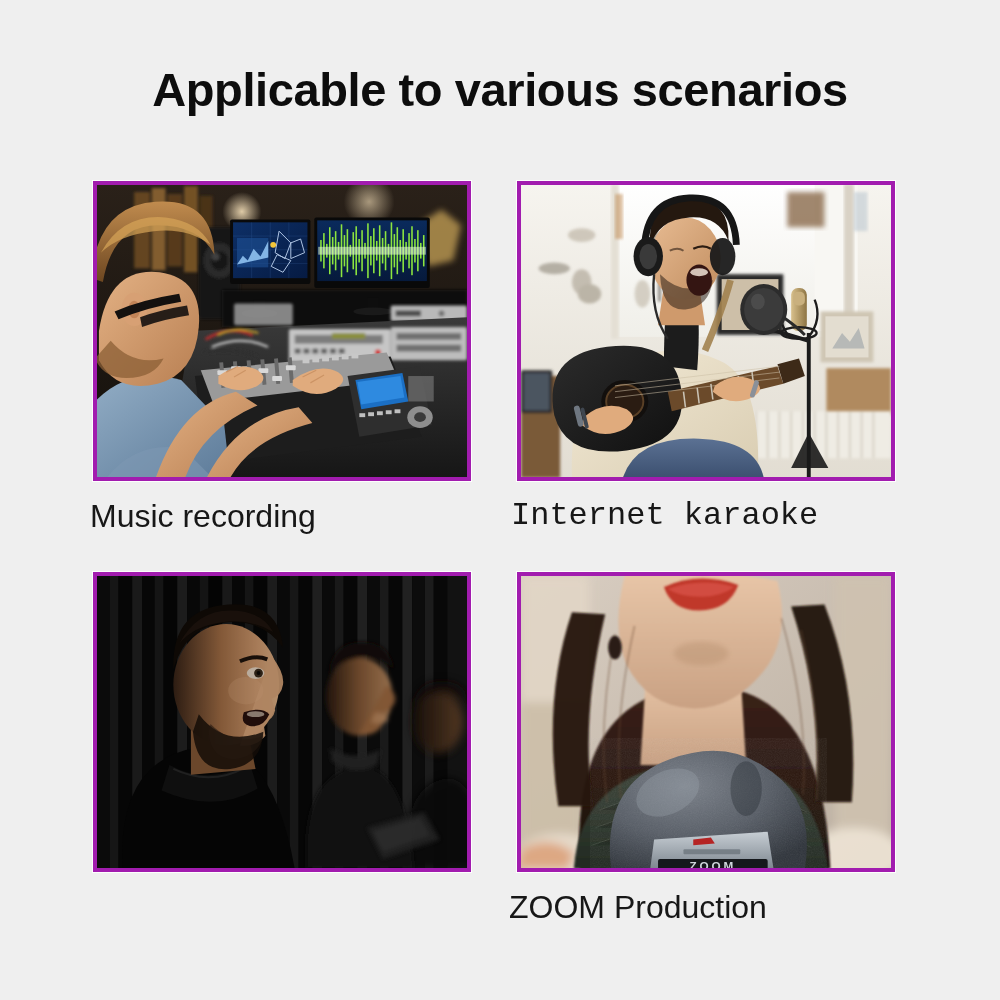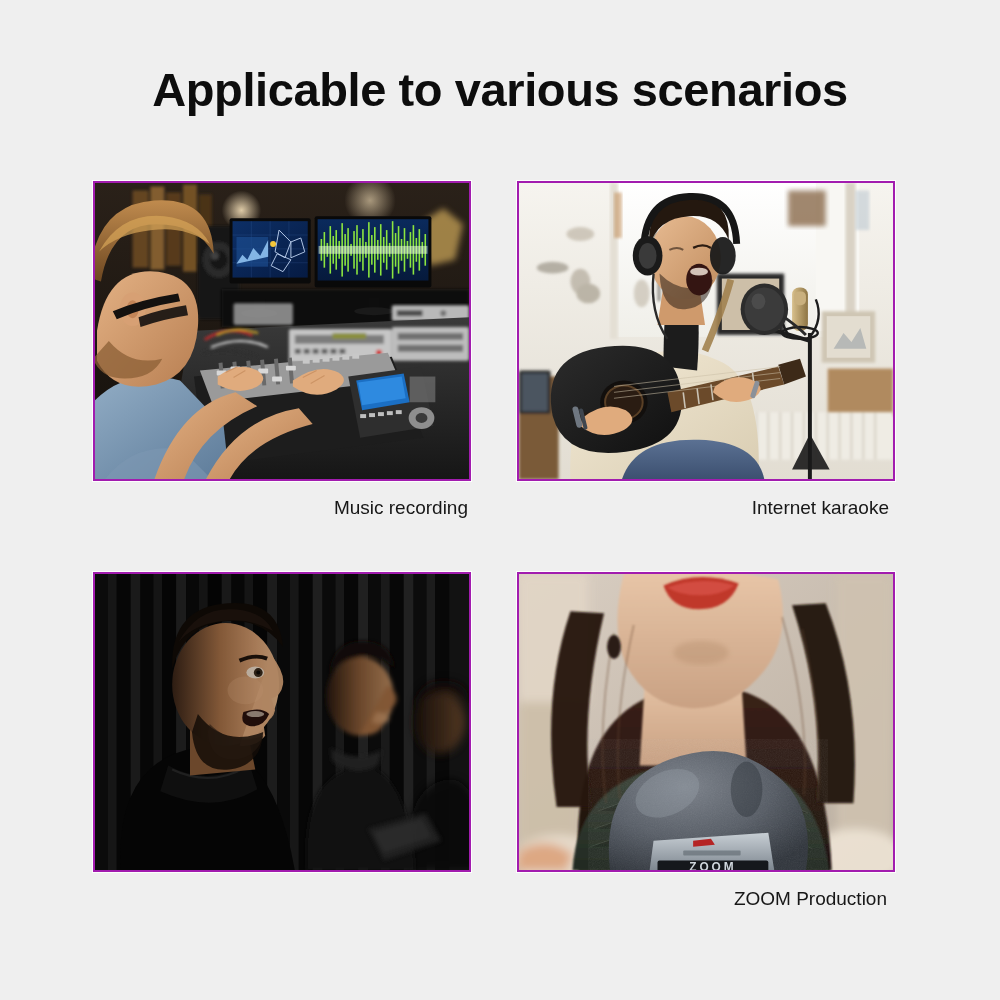--- a/index.html
+++ b/index.html
@@ -55,37 +55,37 @@
   .card.col-right { left: 424px; }
   .card.row-top    { top: 0; }
   .card.row-bottom { top: 391px; }
 
   .thumb {
     position: relative;
     width: 378px;
     height: 300px;
     overflow: hidden;
     background: #fca5a5;
-    border: 2px solid #a21caf;
+    border: 4px solid #a21caf;
     box-shadow: 0 0 0 1px rgba(255,255,255,0.9);
   }
   .thumb > svg { display: block; width: 100%; height: 100%; }
 
   .caption {
     margin-top: 16px;
-    text-align: right;
-    font-size: 19px;
+    text-align: left;
+    font-size: 32px;
     font-weight: 400;
     color: #171717;
     line-height: 1.2;
     font-family: "Liberation Sans", "DejaVu Sans", sans-serif;
   }
   
   .card.col-left.row-top    .caption { transform: translateX(-3px); }
-  .card.col-right.row-top   .caption { transform: translateX(-6px); }
+  .card.col-right.row-top   .caption { transform: translateX(-6px); font-family: Liberation Mono, monospace; }
   .card.col-left.row-bottom .caption { transform: translateX(-3px); }
   .card.col-right.row-bottom .caption { transform: translateX(-8px); }
 </style>
 </head>
 <body>
 
 <div class="page">
 
   <h1 class="page-title">Applicable to various scenarios</h1>
 

